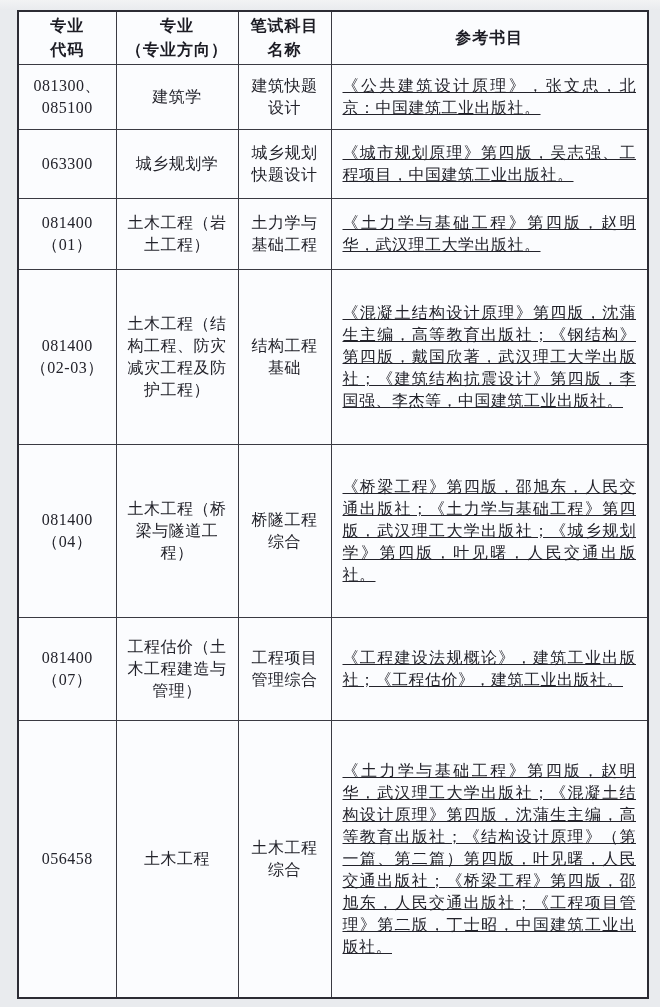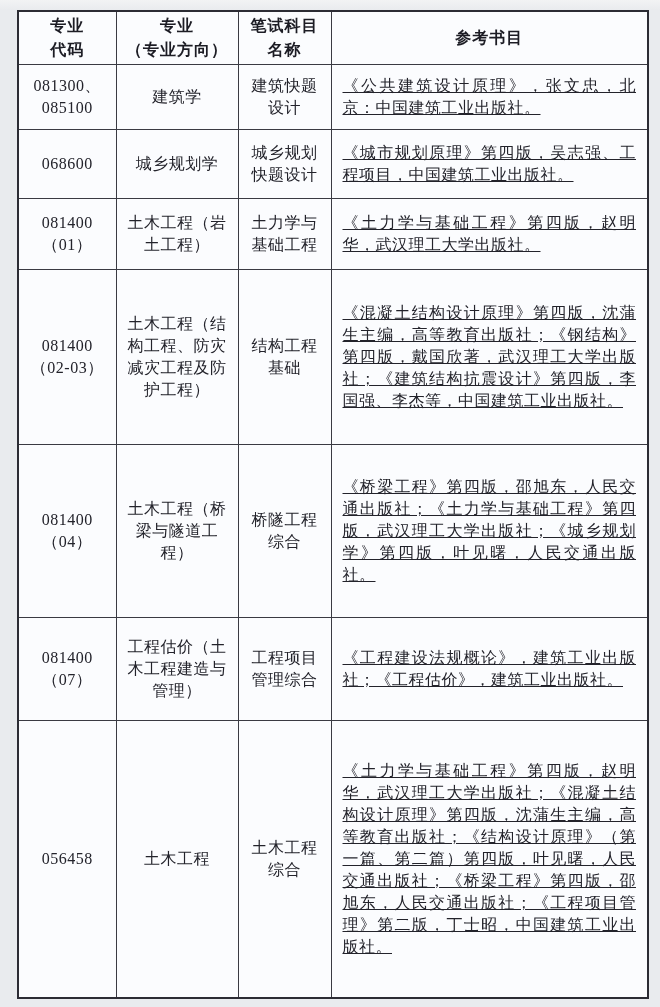--- a/index.html
+++ b/index.html
@@ -94,21 +94,21 @@
     <tbody>
       <tr class="r0">
         <td class="c1">081300、
 085100</td>
         <td class="c2">建筑学</td>
         <td class="c3">建筑快题
 设计</td>
         <td class="c4">《公共建筑设计原理》，张文忠，北京：中国建筑工业出版社。</td>
       </tr>
       <tr class="r1">
-        <td class="c1">068600</td>
+        <td class="c1">063300</td>
         <td class="c2">城乡规划学</td>
         <td class="c3">城乡规划
 快题设计</td>
         <td class="c4">《城市规划原理》第四版，吴志强、工程项目，中国建筑工业出版社。</td>
       </tr>
       <tr class="r2">
         <td class="c1">081400
 （01）</td>
         <td class="c2">土木工程（岩土工程）</td>
         <td class="c3">土力学与

